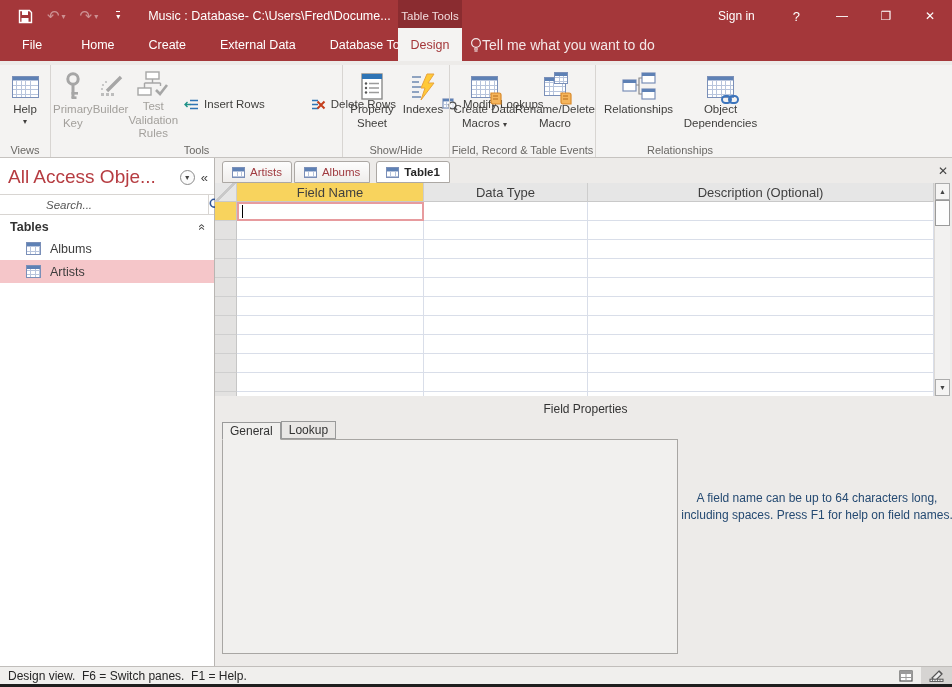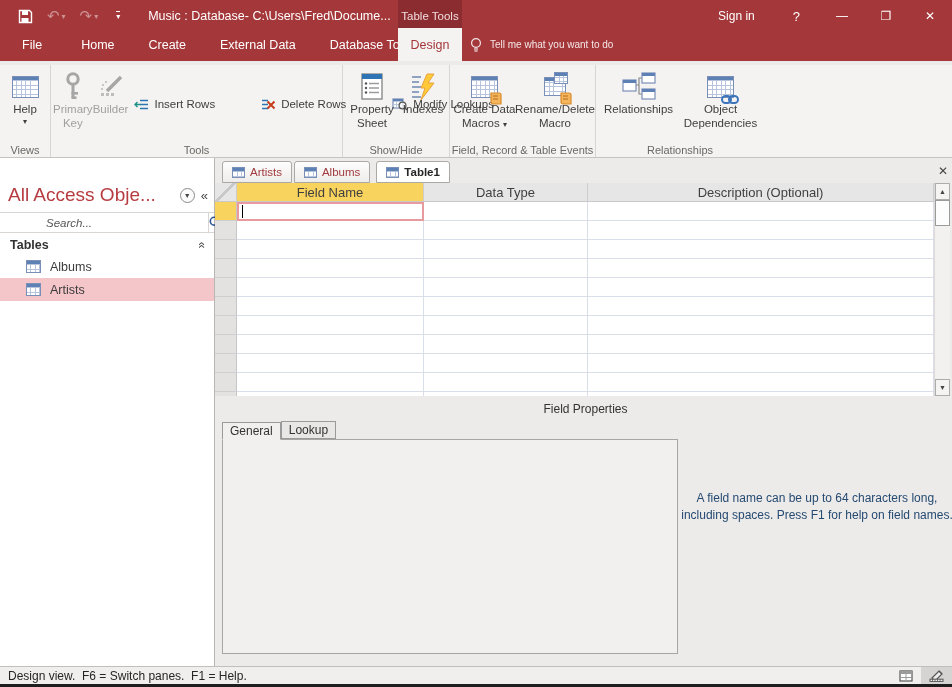--- a/index.html
+++ b/index.html
@@ -19,21 +19,21 @@
   .tb-right { margin-left:auto; display:flex; align-items:center; height:100%; }
   .signin { font-size:12px; padding:0 18px; }
   .helpq { font-size:13px; padding:0 20px; }
   .winbtn { width:44px; height:32px; display:flex; align-items:center; justify-content:center; font-size:12px; }
 
   
   .tabrow { position:absolute; top:28px; left:0; right:0; height:33px; background:#A4373A; display:flex; align-items:stretch; color:#fff; }
   .rtab { display:flex; align-items:center; padding:0 17px; font-size:12.5px; white-space:nowrap; }
   .rtab.first { padding:0 22px; }
   .rtab.active { background:#F4F3F2; color:#A4373A; position:absolute; left:398px; top:0; height:33px; width:64px; justify-content:center; padding:0; }
-  .tellme { position:absolute; left:470px; top:0; height:33px; display:flex; align-items:center; gap:8px; color:rgba(255,255,255,.88); font-size:10px;justify-content:flex-end; }
+  .tellme { position:absolute; left:470px; top:0; height:33px; display:flex; align-items:center; color:rgba(255,255,255,.88); font-size:14px;justify-content:flex-end; }
 
   
   .ribbon { position:absolute; top:65px; left:0; right:0; height:93px; background:#F4F3F2; border-bottom:1px solid #C6C3C0; display:flex; }
   .rgroup { position:relative; border-right:1px solid #D8D5D2; display:flex; align-items:flex-start; padding:2px 2px 16px 2px; }
   .glabel { position:absolute; bottom:1px; left:0; right:0; text-align:center; font-size:11px; color:#6A6865; white-space:nowrap; }
   .bigbtn { display:flex; flex-direction:column; align-items:center; padding-top:3px; height:74px; font-size:11.5px; line-height:1.18; text-align:center; color:#3f3e3c; }
   .bigbtn .ic { height:33px; display:flex; align-items:center; justify-content:center; }
   .bigbtn.disabled { color:#A3A09C; }
   .caret-sm { font-size:8px; color:#3f3e3c; }
   .smallstack { display:flex; flex-direction:row; justify-content:space-between; padding:4px 4px 4px 6px; height:74px;gap:46px; }
@@ -46,21 +46,21 @@
     repeating-linear-gradient(to bottom, rgba(0,0,0,0) 0 3.5px, #B7C4DC 3.5px 4.5px),
     #fff; }
   .tico-lg { width:27px; height:22px; border-width:1px; }
   .tico-sm { width:13px; height:11px; }
 
   
   .main { position:absolute; top:158px; left:0; right:0; bottom:21px; display:flex; background:#EDEBE9; }
 
   
   .nav { width:215px; background:#fff; border-right:1px solid #B8B5B2; display:flex; flex-direction:column; }
-  .nav-title { display:flex; align-items:center; padding:8px 6px 4px 8px;margin-top:18px; }
+  .nav-title { display:flex; align-items:center; padding:8px 6px 4px 8px; }
   .nav-title-text { font-size:19px; color:#B63C41; white-space:nowrap; overflow:hidden; flex:1; }
   .nav-drop { width:15px; height:15px; border:1px solid #8a8a8a; border-radius:50%; background:#FBFBFB; color:#444; font-size:7px; display:flex; align-items:center; justify-content:center; margin-right:6px; }
   .nav-collapse { color:#444; font-size:13px; }
   .searchrow { margin:2px 0 0 0; border-top:1px solid #D8D5D2; border-bottom:1px solid #D8D5D2; display:flex; height:21px; }
   .searchrow input { flex:1; border:0; outline:none; font-family:"Liberation Sans",sans-serif; font-style:italic; font-size:11.5px; color:#555; padding:0 6px;margin-left:40px; }
   .searchrow input::placeholder { color:#555; font-style:italic; }
   .search-btn { width:22px; border-left:1px solid #D8D5D2; display:flex; align-items:center; justify-content:center; }
   .navgroup { display:flex; align-items:center; padding:5px 8px 3px 10px; }
   .navgroup-label { font-weight:bold; font-size:12.5px; color:#333; flex:1; }
   .chev-up { display:inline-block; transform:rotate(90deg); font-size:12px; color:#444; }
@@ -206,20 +206,31 @@
               <line x1="10" y1="18" x2="24" y2="4" stroke="#A6A6A6" stroke-width="3.4"></line>
               <circle cx="6" cy="12" r="1.1" fill="#BDBDBD"></circle>
               <circle cx="9" cy="9" r="1.1" fill="#BDBDBD"></circle>
               <circle cx="5" cy="16" r="1.1" fill="#BDBDBD"></circle>
               <rect x="4" y="20" width="3" height="3" fill="#BDBDBD"></rect>
               <rect x="9" y="20" width="3" height="3" fill="#BDBDBD"></rect>
               <rect x="14" y="20" width="3" height="3" fill="#BDBDBD"></rect>
             </svg>
         </span>
         <span>Builder</span>
+      </div>
+      <div class="bigbtn disabled" style="width:84px;">
+        <span class="ic">
+          <svg width="34" height="28" viewBox="0 0 34 28">
+              <rect x="10" y="1" width="13" height="7" fill="#fff" stroke="#A6A6A6" stroke-width="1.4"></rect>
+              <rect x="2" y="17" width="13" height="7" fill="#fff" stroke="#A6A6A6" stroke-width="1.4"></rect>
+              <path d="M16.5 8 v4 M8.5 12 h16 M8.5 12 v5 M24.5 12 v3" fill="none" stroke="#A6A6A6" stroke-width="1.4"></path>
+              <path d="M20 19 l4 4 7 -9" fill="none" stroke="#A6A6A6" stroke-width="2.6"></path>
+            </svg>
+        </span>
+        <span>Test Validation Rules</span>
       </div>
       <div class="smallstack">
         <div class="smallbtn">
           <svg width="15" height="13" viewBox="0 0 15 13">
               <path d="M6 2.5 h8 M6 6.5 h8 M6 10.5 h8" stroke="#2E74B5" stroke-width="1.6"></path>
               <path d="M6.5 6.5 H1 M3.5 4 L1 6.5 L3.5 9" fill="none" stroke="#1F9188" stroke-width="1.4"></path>
             </svg>
           <span>Insert Rows</span>
         </div>
         <div class="smallbtn">

